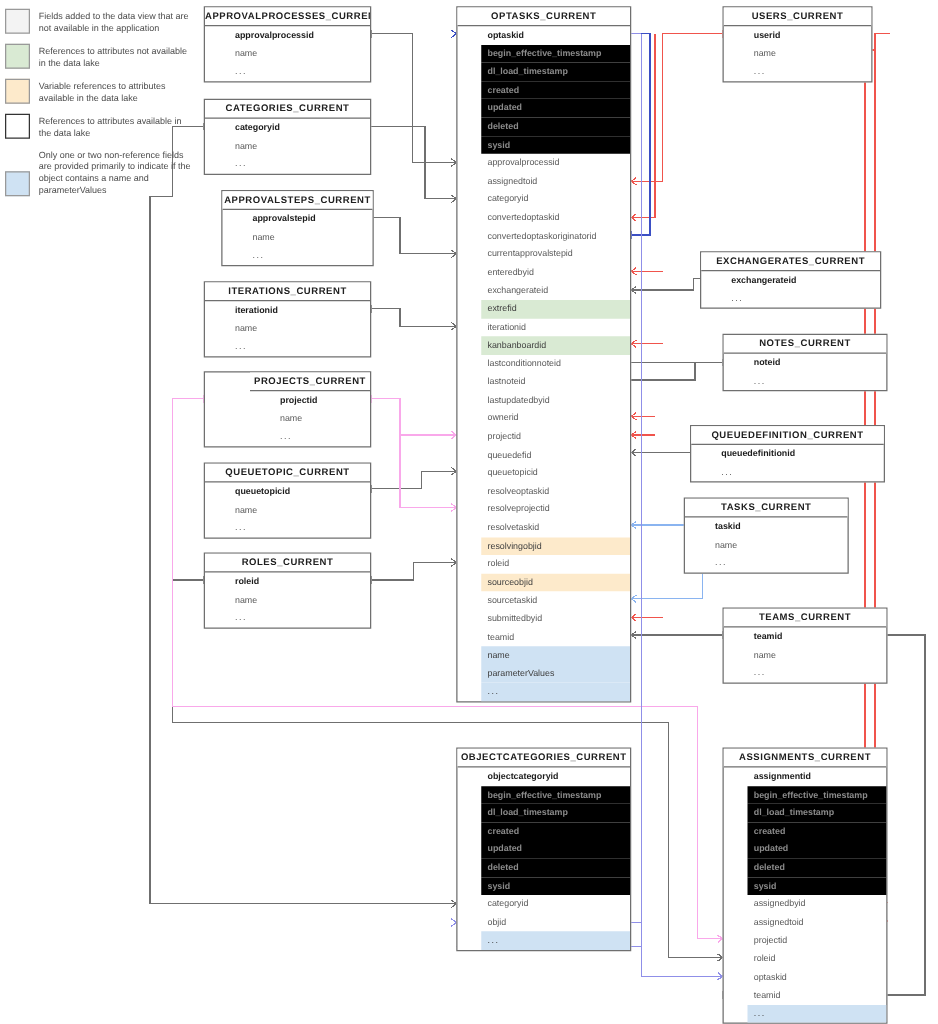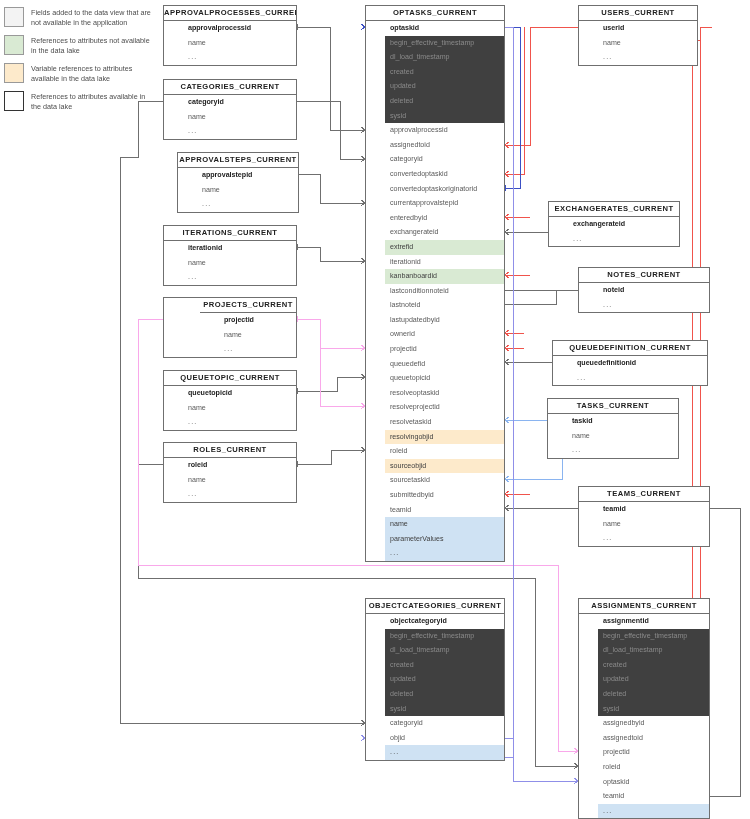--- a/index.html
+++ b/index.html
@@ -85,21 +85,21 @@
     box-sizing: border-box;
     height: 14.6px;
     line-height: 14.6px;
     padding-left: 5px;
     font-size: 7.1px;
     color: #5a5a5a;
     white-space: nowrap;
     overflow: hidden;
   }
   .fld.pk { font-weight: bold; color: #1c1c1c; }
-  .fld.meta { background: #404040; color: #8a8a8a; }
+  .fld.meta { background: #000000; color: #8a8a8a; font-weight: bold; }
   .fld.green { background: #d9ead3; color: #3f3f3f; }
   .fld.yellow { background: #fdeacb; color: #3f3f3f; }
   .fld.blue { background: #cfe2f3; color: #3f3f3f; }
   .fld.dots { letter-spacing: 1.2px; }
   .tbl.big .fld { height: 14.6px; line-height: 14.6px; }
 </style>
 </head>
 <body>
 
 <div id="canvas">
@@ -236,20 +236,24 @@
       <span class="legend-swatch" style="background:#d9ead3"></span>
       <span class="legend-text">References to attributes not available in the data lake</span>
     </div>
     <div class="legend-row">
       <span class="legend-swatch" style="background:#fdeacb"></span>
       <span class="legend-text">Variable references to attributes available in the data lake</span>
     </div>
     <div class="legend-row">
       <span class="legend-swatch" style="background:#ffffff;border-color:#333"></span>
       <span class="legend-text">References to attributes available in the data lake</span>
+    </div>
+    <div class="legend-row">
+      <span class="legend-swatch" style="background:#cfe2f3"></span>
+      <span class="legend-text">Only one or two non-reference fields are provided primarily to indicate if the object contains a name and parameterValues</span>
     </div>
   </div>
 
   <div class="tbl big" style="left:365px; top:5px; width:140px;">
     <div class="tbl-hdr">OPTASKS_CURRENT</div>
     <div class="fields">
         <div class="fld pk">optaskid</div>
         <div class="fld meta">begin_effective_timestamp</div>
         <div class="fld meta">dl_load_timestamp</div>
         <div class="fld meta">created</div>
@@ -354,21 +358,21 @@
 
   <div class="tbl" style="left:578px; top:5px; width:120px;">
     <div class="tbl-hdr">USERS_CURRENT</div>
     <div class="fields">
         <div class="fld pk">userid</div>
         <div class="fld">name</div>
         <div class="fld dots">...</div>
       </div>
   </div>
 
-  <div class="tbl" style="left:548px; top:201px; width:132px;">
+  <div class="tbl" style="left:560px; top:201px; width:145px;">
     <div class="tbl-hdr">EXCHANGERATES_CURRENT</div>
     <div class="fields">
         <div class="fld pk">exchangerateid</div>
         <div class="fld dots">...</div>
       </div>
   </div>
 
   <div class="tbl" style="left:578px; top:267px; width:132px;">
     <div class="tbl-hdr">NOTES_CURRENT</div>
     <div class="fields">

